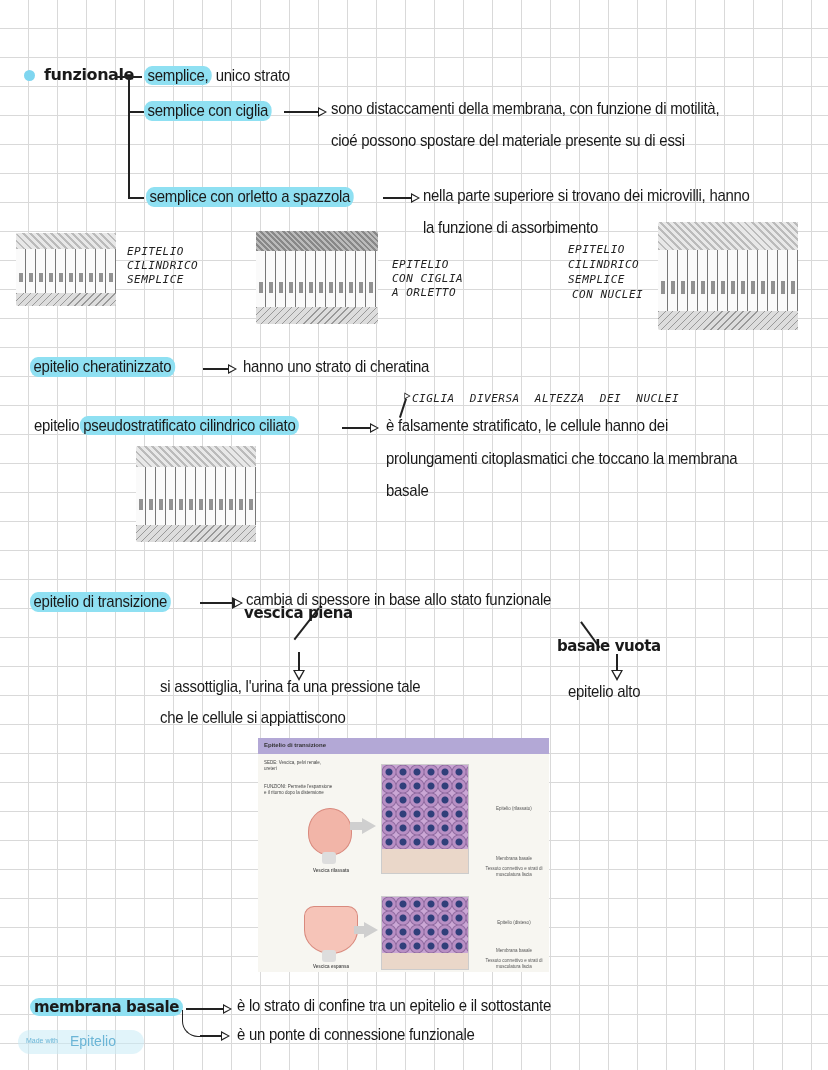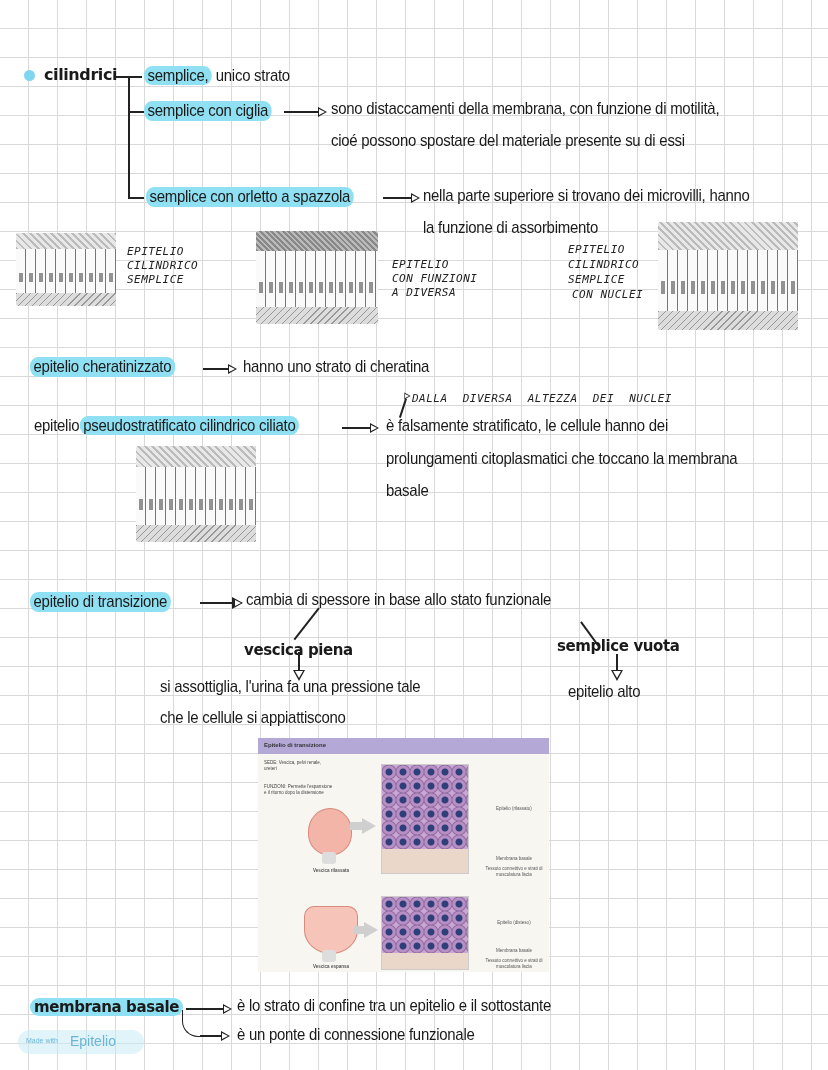--- a/index.html
+++ b/index.html
@@ -54,21 +54,21 @@
   .bigarrow { position:absolute; width:0; height:0; border-top:8px solid transparent; border-bottom:8px solid transparent; border-left:14px solid #cfcfcf; }
   .bigarrow-shaft { position:absolute; height:8px; background:#cfcfcf; }
   .watermark { position:absolute; left:18px; top:1030px; width:126px; height:24px; border-radius:12px; background:rgba(200,235,245,0.55); font-family:"Liberation Sans", sans-serif; color:#6bb5d6; }
   .watermark .m { position:absolute; left:8px; top:7px; font-size:7px; }
   .watermark .g { position:absolute; left:52px; top:3px; font-size:14px; }
 </style>
 </head>
 <body>
 
 <div class="abs" style="left:24px;top:70px;width:11px;height:11px;border-radius:50%;background:#7fd6f0;"></div>
-<div class="abs bold" style="left:44px;top:65px;font-size:16px;">cilindrici</div>
+<div class="abs bold" style="left:44px;top:65px;font-size:16px;">funzionale</div>
 <div class="line" style="left:116px;top:76px;width:26px;height:1.5px;"></div>
 <div class="line" style="left:128px;top:76px;width:1.5px;height:122px;"></div>
 <div class="line" style="left:128px;top:111px;width:16px;height:1.5px;"></div>
 <div class="line" style="left:128px;top:197px;width:16px;height:1.5px;"></div>
 
 <div class="abs t" style="left:144px;top:66px;">
   <span class="hl">semplice,</span>
   <span>unico strato</span>
 </div>
 
@@ -95,43 +95,43 @@
   <div>SEMPLICE</div>
 </div>
 
 <div class="illus" style="left:256px;top:231px;width:122px;height:93px;">
     <div class="top" style="background:repeating-linear-gradient(45deg,#888 0 2px,#bbb 2px 4px);"></div>
     <div class="nuc"></div>
     <div class="base"></div>
   </div>
 <div class="abs hand" style="left:392px;top:258px;">
   <div>EPITELIO</div>
-  <div>CON FUNZIONI</div>
-  <div>A DIVERSA</div>
+  <div>CON CIGLIA</div>
+  <div>A ORLETTO</div>
 </div>
 
 <div class="abs hand" style="left:568px;top:242px;line-height:15px;">
   <div>EPITELIO</div>
   <div>CILINDRICO</div>
   <div>SEMPLICE</div>
   <div style="padding-left:4px;">CON NUCLEI</div>
 </div>
 <div class="illus" style="left:658px;top:222px;width:140px;height:108px;">
     <div class="top" style="height:26%;"></div>
     <div class="nuc"></div>
     <div class="base"></div>
   </div>
 
 <div class="abs t hl" style="left:30px;top:357px;">epitelio cheratinizzato</div>
 <div class="line" style="left:203px;top:368px;width:26px;height:1.5px;"></div>
 <div class="arrow" style="left:228px;top:364px;"></div>
 <div class="abs t" style="left:243px;top:357px;">hanno uno strato di cheratina</div>
 
 <div class="abs hand" style="left:412px;top:392px;word-spacing:8px;">
-  <span>DALLA DIVERSA ALTEZZA DEI NUCLEI</span>
+  <span>CIGLIA DIVERSA ALTEZZA DEI NUCLEI</span>
 </div>
 <div class="line" style="left:402px;top:398px;width:1.5px;height:20px;transform:rotate(18deg);"></div>
 <div class="arrow" style="left:403px;top:391px;transform:scale(0.7);"></div>
 
 <div class="abs t" style="left:34px;top:416px;">
   <span>epitelio</span>
   <span class="hl" style="margin-left:-4px;">pseudostratificato cilindrico ciliato</span>
 </div>
 <div class="line" style="left:342px;top:427px;width:30px;height:1.5px;"></div>
 <div class="arrow" style="left:370px;top:423px;"></div>
@@ -145,27 +145,27 @@
   </div>
 
 <div class="abs t hl" style="left:30px;top:592px;">epitelio di transizione</div>
 <div class="line" style="left:200px;top:602px;width:34px;height:1.5px;"></div>
 <div class="arrow" style="left:232px;top:597px;border-left-width:11px;border-top-width:6px;border-bottom-width:6px;"></div>
 <div class="abs t" style="left:246px;top:590px;">cambia di spessore in base allo stato funzionale</div>
 
 <div class="line" style="left:318px;top:608px;width:1.5px;height:40px;transform:rotate(38deg);transform-origin:top;"></div>
 <div class="line" style="left:580px;top:622px;width:1.5px;height:32px;transform:rotate(-36deg);transform-origin:top;"></div>
 
-<div class="abs bold" style="left:244px;top:641px;">vescica piena</div>
+<div class="abs bold" style="left:244px;top:604px;">vescica piena</div>
 <div class="line" style="left:298px;top:652px;width:1.5px;height:20px;"></div>
 <div class="arrow-down" style="left:293px;top:670px;"></div>
 <div class="abs t" style="left:160px;top:677px;">si assottiglia, l'urina fa una pressione tale</div>
 <div class="abs t" style="left:160px;top:708px;">che le cellule si appiattiscono</div>
 
-<div class="abs bold" style="left:557px;top:637px;">semplice vuota</div>
+<div class="abs bold" style="left:557px;top:637px;">basale vuota</div>
 <div class="line" style="left:616px;top:654px;width:1.5px;height:18px;"></div>
 <div class="arrow-down" style="left:611px;top:670px;"></div>
 <div class="abs t" style="left:568px;top:682px;">epitelio alto</div>
 
 <div class="figure">
   <div class="hdr">Epitelio di transizione</div>
   <div class="small" style="left:6px;top:22px;width:70px;">SEDE: Vescica, pelvi renale, ureteri</div>
   <div class="small" style="left:6px;top:46px;width:70px;">FUNZIONI: Permette l'espansione e il ritorno dopo la distensione</div>
 
   <div class="bladder" style="left:50px;top:70px;width:42px;height:45px;"></div>

